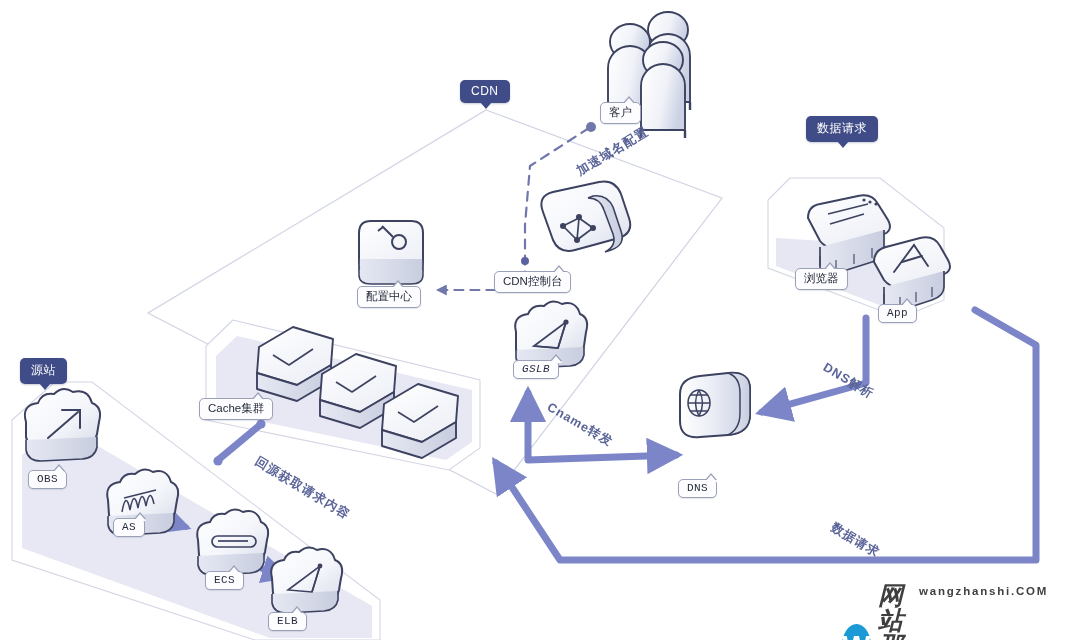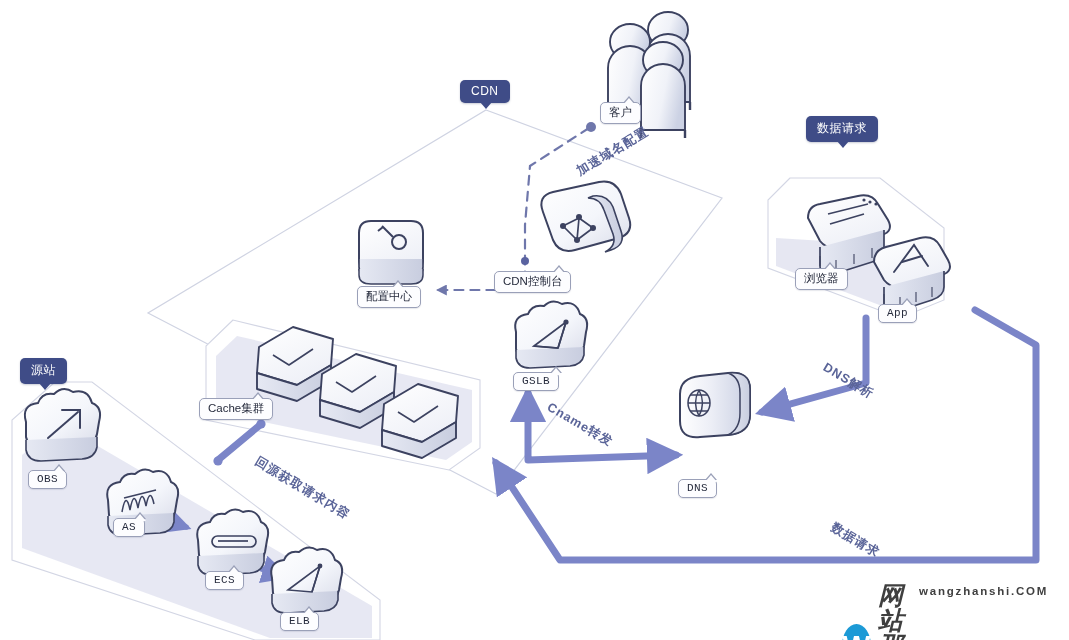--- a/index.html
+++ b/index.html
@@ -283,42 +283,42 @@
   </div>
   <div class="cal up" style="left:494px;top:240px;margin-top:31px;--tx:58px;">
     <span>CDN控制台</span>
   </div>
   <div class="cal up" style="left:357px;top:286px;--tx:34px;">
     <span>配置中心</span>
   </div>
   <div class="cal up" style="left:199px;top:398px;--tx:52px;">
     <span>Cache集群</span>
   </div>
-  <div class="cal up mono" style="left:513px;top:372px;--tx:36px;">
+  <div class="cal up mono" style="left:513px;top:360px;font-style:italic;--tx:36px;">
     <span>GSLB</span>
   </div>
   <div class="cal up mono" style="left:678px;top:443px;margin-top:36px;--tx:26px;">
     <span>DNS</span>
   </div>
   <div class="cal up" style="left:795px;top:268px;--tx:28px;">
     <span>浏览器</span>
   </div>
   <div class="cal up mono" style="left:878px;top:304px;--tx:22px;">
     <span>App</span>
   </div>
   <div class="cal up mono" style="left:28px;top:470px;font-family:Liberation Mono, monospace;--tx:24px;">
     <span>OBS</span>
   </div>
   <div class="cal up mono" style="left:113px;top:518px;--tx:20px;">
     <span>AS</span>
   </div>
   <div class="cal up mono" style="left:205px;top:571px;--tx:22px;">
     <span>ECS</span>
   </div>
-  <div class="cal up mono" style="left:280px;top:612px;--tx:22px;">
+  <div class="cal up mono" style="left:268px;top:612px;--tx:22px;">
     <span>ELB</span>
   </div>
 
   <div class="flow cn" style="left:578px;top:164px;transform:rotate(-31deg);">
     <span>加速域名配置</span>
   </div>
   <div class="flow cn" style="left:256px;top:452px;transform:rotate(31deg);">
     <span>回源获取请求内容</span>
   </div>
   <div class="flow cn" style="left:548px;top:398px;transform:rotate(30deg);">

